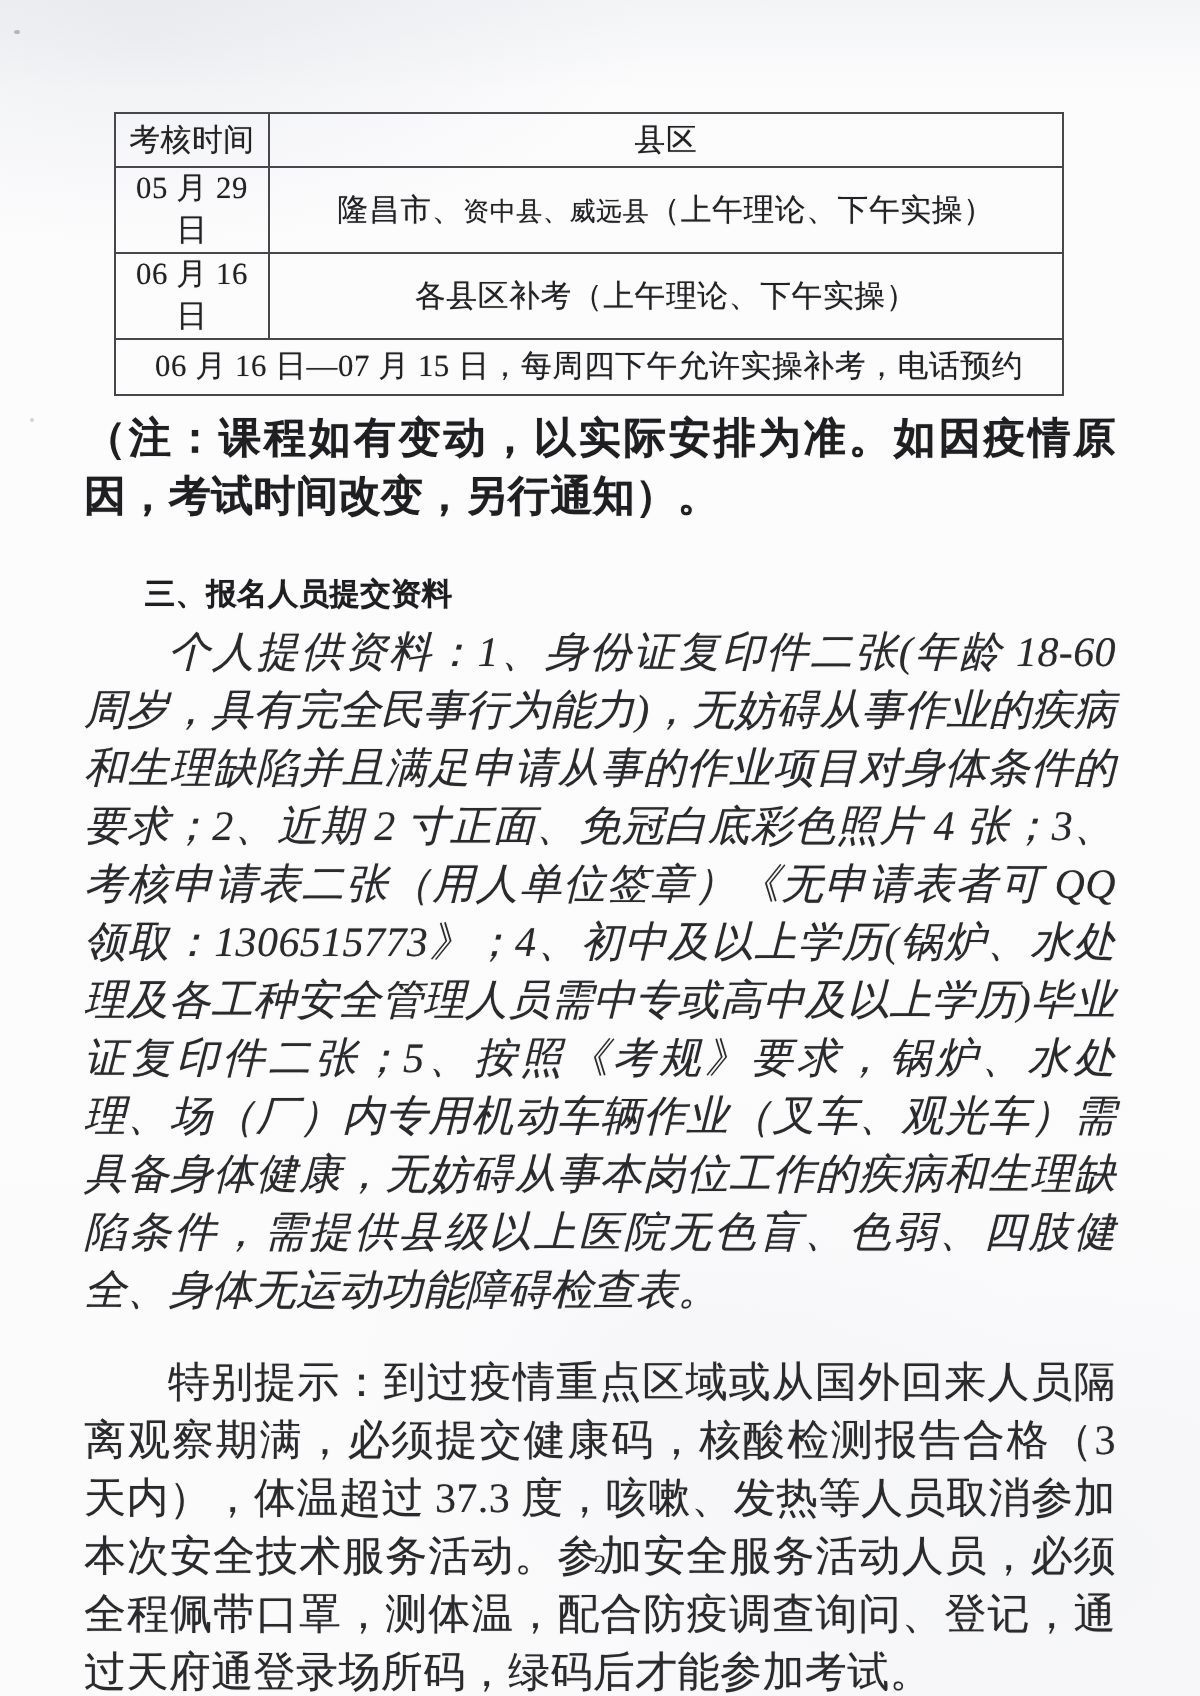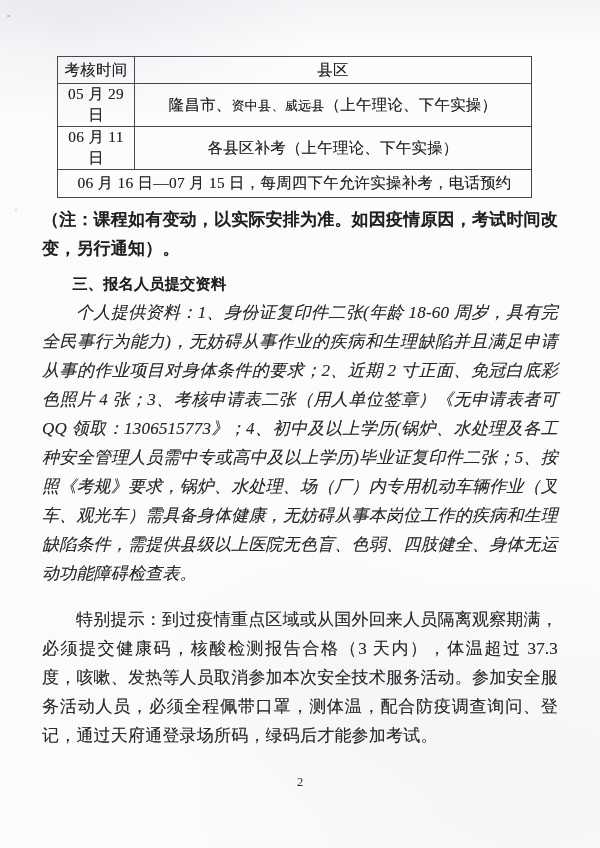--- a/index.html
+++ b/index.html
@@ -38,29 +38,29 @@
   }
   tr.r-head{height:27px;}
   tr.r1{height:29px;}
   tr.r2{height:29px;}
   tr.r3{height:28px;}
   tr.r-foot{height:28px;}
   .small-district{font-size:13px;}
   
   p{
     margin:0;
-    font-size:17px;
+    font-size:21px;
     line-height:29px;
     text-align:justify;
     letter-spacing:0.2px;
     text-shadow:0 0 0.5px rgba(20,20,25,0.4);
   }
   p.note{font-weight:bold;color:#1f1f21;}
   p.heading{
-    margin-top:6px;
+    margin-top:20px;
     text-indent:2em;
     font-family:"Liberation Sans","DejaVu Sans",sans-serif;
     font-weight:bold;
     font-size:15.2px;
     color:#1e1e20;
   }
   p.materials{text-indent:2em;font-style:italic;}
   p.special{margin-top:17px;text-indent:2em;}
   
   .page-number{
@@ -92,21 +92,21 @@
       <tbody>
         <tr class="r-head">
           <th>考核时间</th>
           <th>县区</th>
         </tr>
         <tr class="r2">
           <td>05 月 29 日</td>
           <td><span>隆昌市、</span><span class="small-district">资中县、威远县</span><span>（上午理论、下午实操）</span></td>
         </tr>
         <tr class="r3">
-          <td>06 月 11 日</td>
+          <td>06 月 16 日</td>
           <td>各县区补考（上午理论、下午实操）</td>
         </tr>
         <tr class="r-foot">
           <td colspan="2">06 月 16 日—07 月 15 日，每周四下午允许实操补考，电话预约</td>
         </tr>
       </tbody>
     </table>
 
     <p class="note">（注：课程如有变动，以实际安排为准。如因疫情原因，考试时间改变，另行通知）。</p>
     <p class="heading">三、报名人员提交资料</p>

